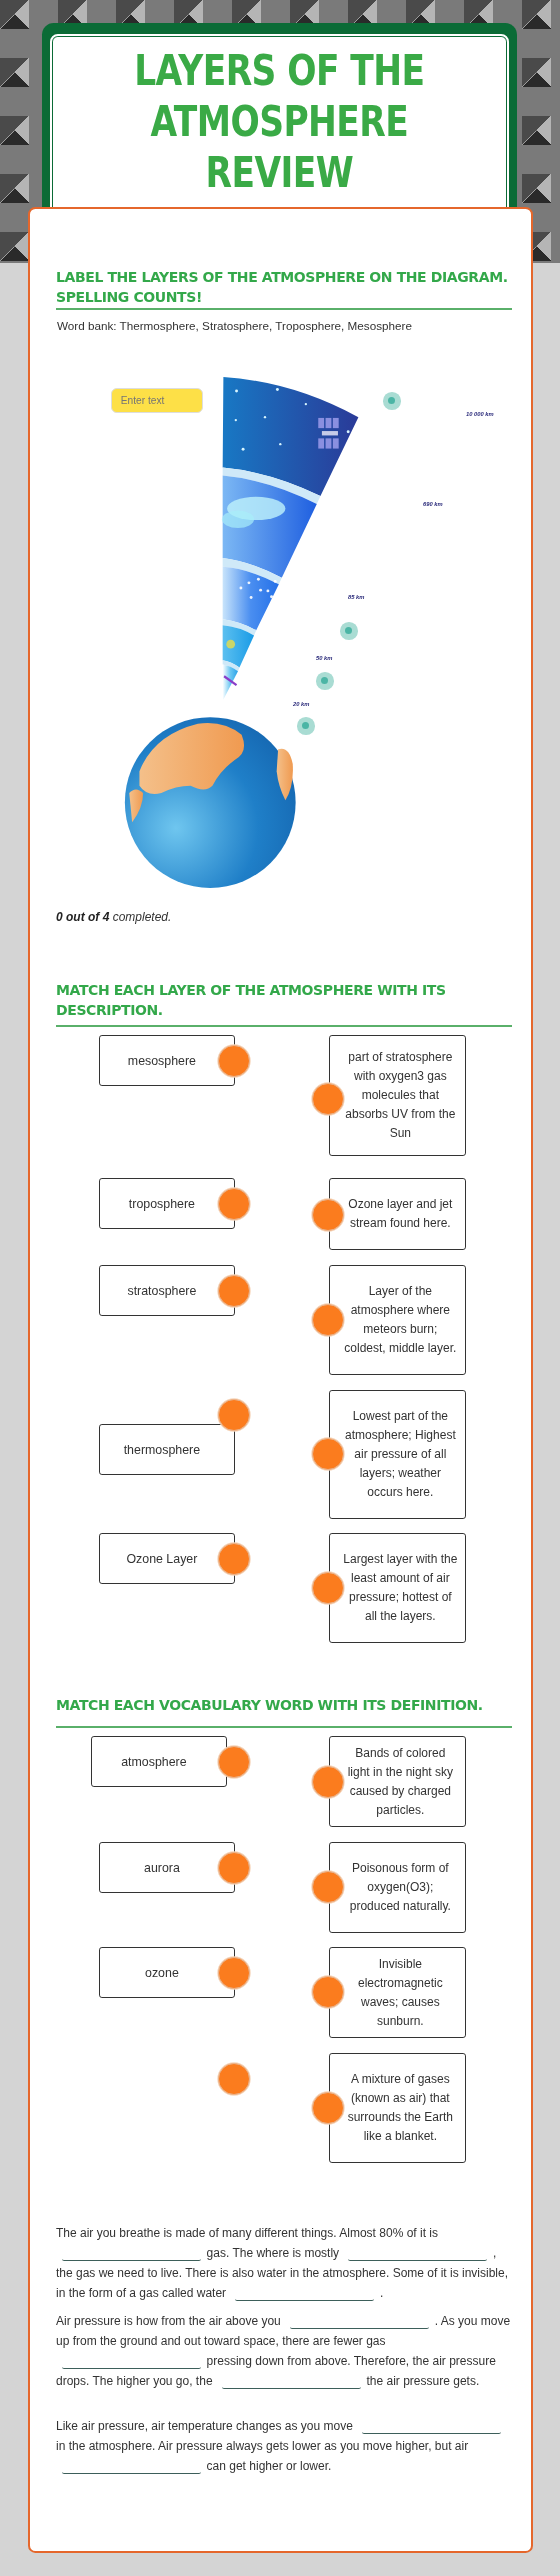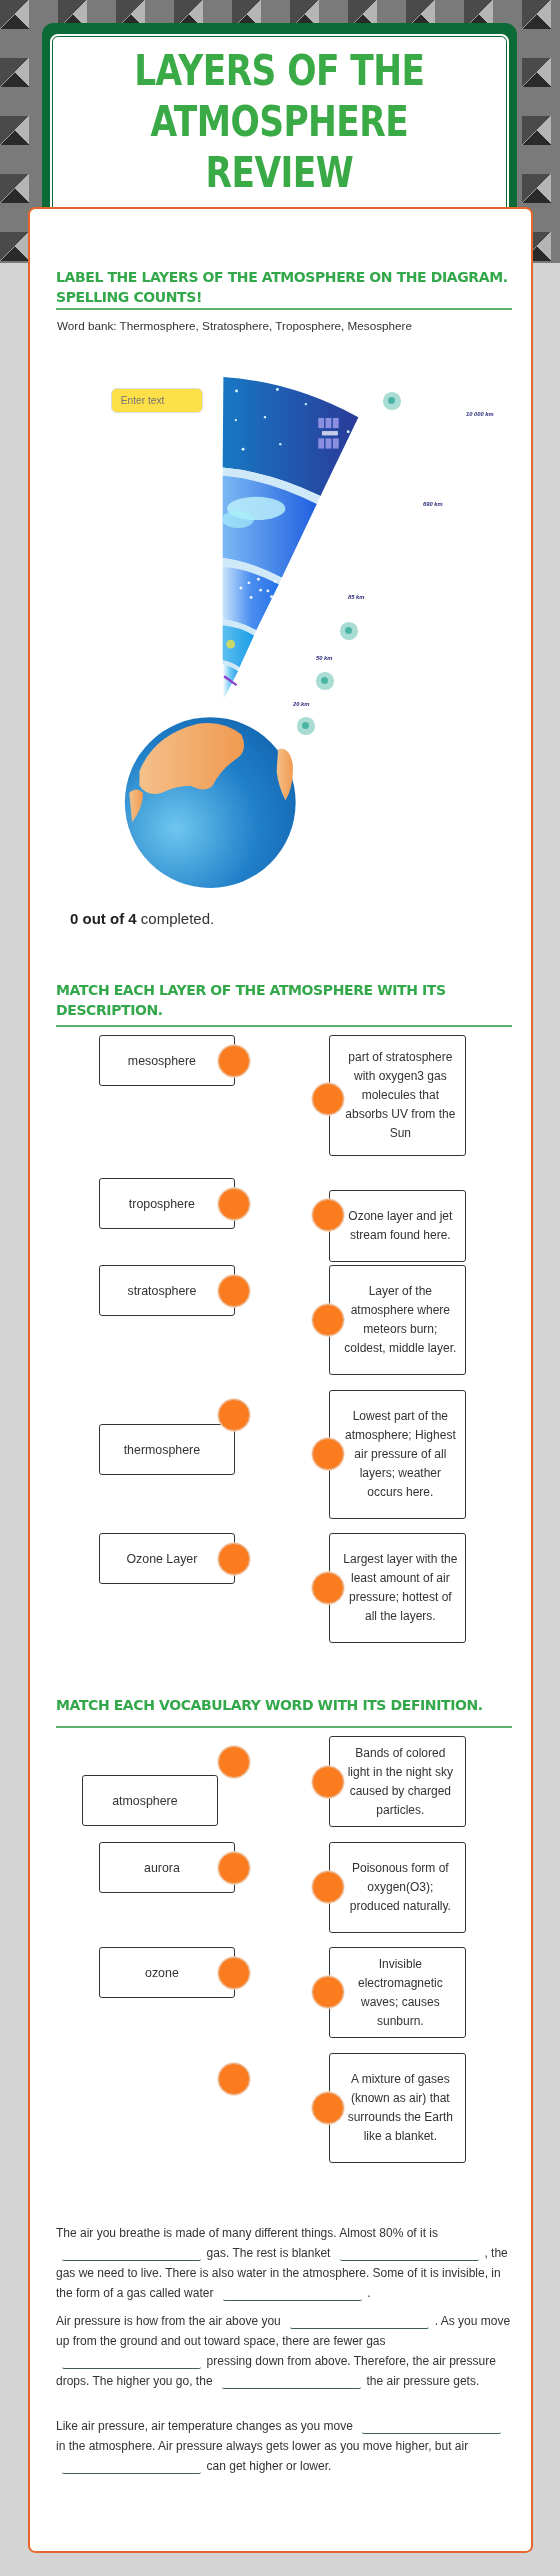--- a/index.html
+++ b/index.html
@@ -49,21 +49,21 @@
     font-size: 14px; line-height: 20px; color: #33a84a; text-transform: uppercase;
     letter-spacing: -0.4px;
   }
   .section-rule {
     position: absolute; left: 26px; width: 456px; height: 1.5px; background: #5ab06a;
   }
   .word-bank {
     position: absolute; left: 27px; top: 110px; font-size: 11.7px; color: #333;
   }
   .diagram { position: absolute; left: 0; top: 0; width: 505px; height: 701px; }
-  .completed { position: absolute; left: 40px; top: 701px; font-size: 15px; color: #333; }
+  .completed { position: absolute; left: 26px; top: 701px; font-size: 12px; color: #333; font-style: italic; }
   .completed b { font-weight: bold; color: #222; }
   .match-left {
     position: absolute; width: 136px; height: 51px; border: 1.1px solid #333;
     border-radius: 2.9px; background: #fff; display: flex; align-items: center;
     justify-content: center; font-size: 12.4px; color: #333; padding-right: 10.2px;
   }
   .match-right {
     position: absolute; width: 137px; border: 1.1px solid #333;
     border-radius: 2.9px; background: #fff; display: flex; align-items: center;
     justify-content: center; text-align: center; font-size: 12px; line-height: 19px;
@@ -223,63 +223,63 @@
   <div class="section-title" style="top:771px;">Match each layer of the atmosphere with its description.</div>
   <div class="section-rule" style="top:816px;"></div>
 
   <div class="match-left" style="left:69px;top:826px;">mesosphere</div>
   <div class="dot" style="left:188px;top:836px;"></div>
   <div class="match-right" style="left:299px;top:826px;height:121px;">part of stratosphere with oxygen3 gas molecules that absorbs UV from the Sun</div>
   <div class="dot" style="left:282px;top:874px;"></div>
 
   <div class="match-left" style="left:69px;top:969px;">troposphere</div>
   <div class="dot" style="left:188px;top:979px;"></div>
-  <div class="match-right" style="left:299px;top:969px;height:72px;margin-top:12px;">Ozone layer and jet stream found here.</div>
+  <div class="match-right" style="left:299px;top:969px;height:72px;">Ozone layer and jet stream found here.</div>
   <div class="dot" style="left:282px;top:990px;"></div>
 
   <div class="match-left" style="left:69px;top:1056px;">stratosphere</div>
   <div class="dot" style="left:188px;top:1066px;"></div>
   <div class="match-right" style="left:299px;top:1056px;height:110px;">Layer of the atmosphere where meteors burn; coldest, middle layer.</div>
   <div class="dot" style="left:282px;top:1095px;"></div>
 
   <div class="match-left" style="left:69px;top:1181px;margin-top:34px;">thermosphere</div>
   <div class="dot" style="left:188px;top:1190px;"></div>
   <div class="match-right" style="left:299px;top:1181px;height:129px;">Lowest part of the atmosphere; Highest air pressure of all layers; weather occurs here.</div>
   <div class="dot" style="left:282px;top:1229px;"></div>
 
   <div class="match-left" style="left:69px;top:1324px;">Ozone Layer</div>
   <div class="dot" style="left:188px;top:1334px;"></div>
   <div class="match-right" style="left:299px;top:1324px;height:110px;">Largest layer with the least amount of air pressure; hottest of all the layers.</div>
   <div class="dot" style="left:282px;top:1363px;"></div>
 
   <div class="section-title" style="top:1486px;">Match each vocabulary word with its definition.</div>
   <div class="section-rule" style="top:1517px;"></div>
 
-  <div class="match-left" style="left:52px;top:1527px;margin-top:39px;">atmosphere</div>
+  <div class="match-left" style="left:61px;top:1527px;">atmosphere</div>
   <div class="dot" style="left:188px;top:1537px;"></div>
   <div class="match-right" style="left:299px;top:1527px;height:91px;">Bands of colored light in the night sky caused by charged particles.</div>
   <div class="dot" style="left:282px;top:1557px;"></div>
 
   <div class="match-left" style="left:69px;top:1633px;">aurora</div>
   <div class="dot" style="left:188px;top:1643px;"></div>
   <div class="match-right" style="left:299px;top:1633px;height:91px;">Poisonous form of oxygen(O3); produced naturally.</div>
   <div class="dot" style="left:282px;top:1662px;"></div>
 
   <div class="match-left" style="left:69px;top:1738px;">ozone</div>
   <div class="dot" style="left:188px;top:1748px;"></div>
   <div class="match-right" style="left:299px;top:1738px;height:91px;">Invisible electromagnetic waves; causes sunburn.</div>
   <div class="dot" style="left:282px;top:1767px;"></div>
 
   <div class="dot" style="left:188px;top:1854px;"></div>
   <div class="match-right" style="left:299px;top:1844px;height:110px;">A mixture of gases (known as air) that surrounds the Earth like a blanket.</div>
   <div class="dot" style="left:282px;top:1883px;"></div>
 
   <div class="paragraph" style="top:2014px;">
     <span>The air you breathe is made of many different things. Almost 80% of it is</span>
-    <span class="blank"></span><span>gas. The rest is blanket</span>
+    <span class="blank"></span><span>gas. The where is mostly</span>
     <span class="blank"></span><span>,</span>
     <span>the gas we need to live. There is also water in the atmosphere. Some of it is invisible, in the form of a gas called water</span>
     <span class="blank"></span><span>.</span>
   </div>
 
   <div class="paragraph" style="top:2102px;">
     <span>Air pressure is how from the air above you</span>
     <span class="blank"></span><span>. As you move up from the ground and out toward space, there are fewer gas</span>
     <span class="blank"></span><span>pressing down from above. Therefore, the air pressure drops. The higher you go, the</span>
     <span class="blank"></span><span>the air pressure gets.</span>

